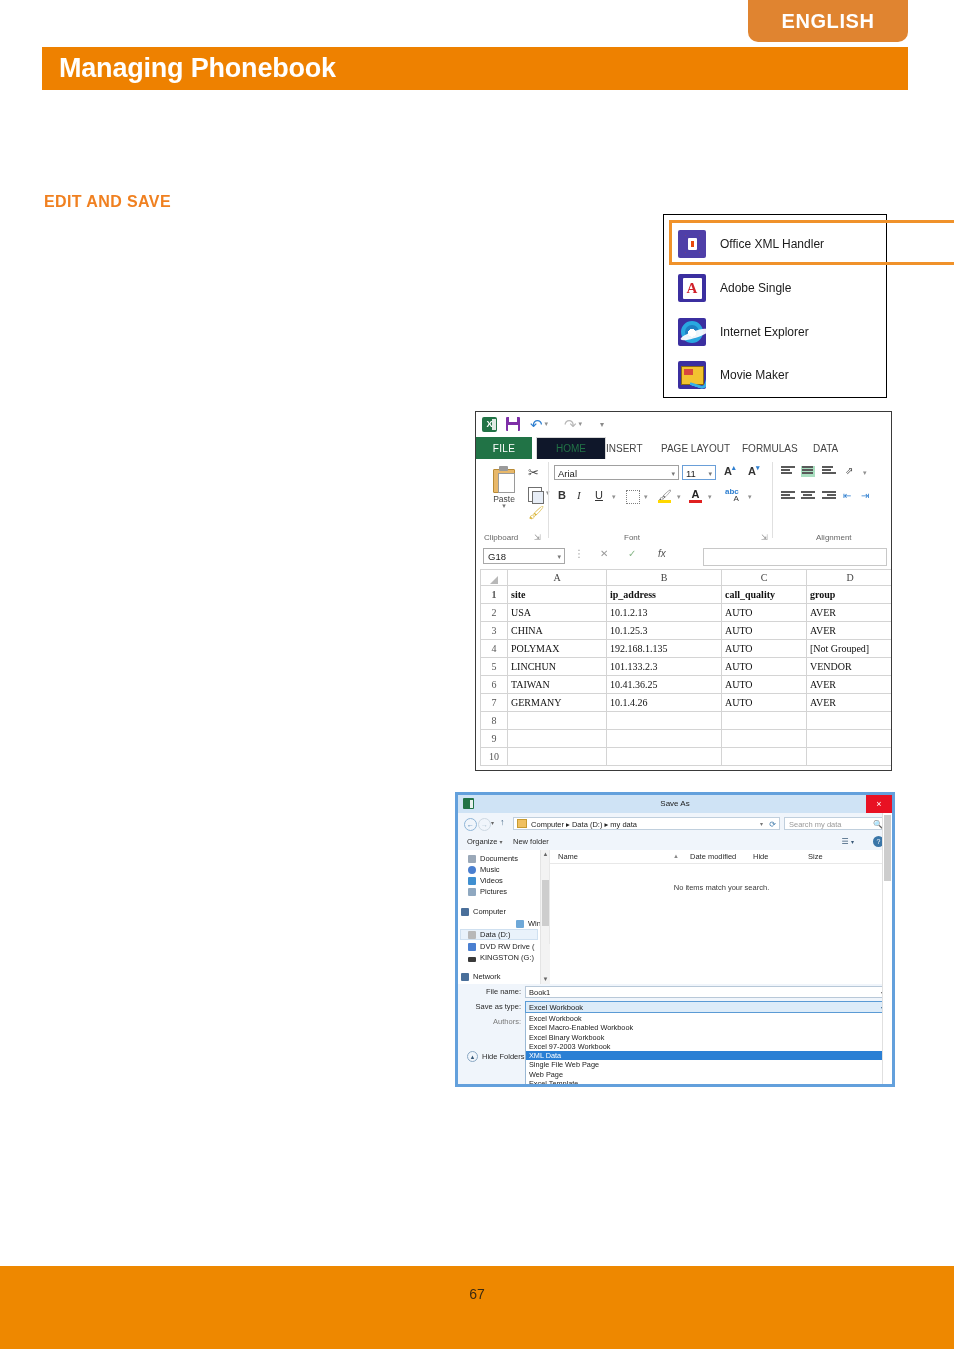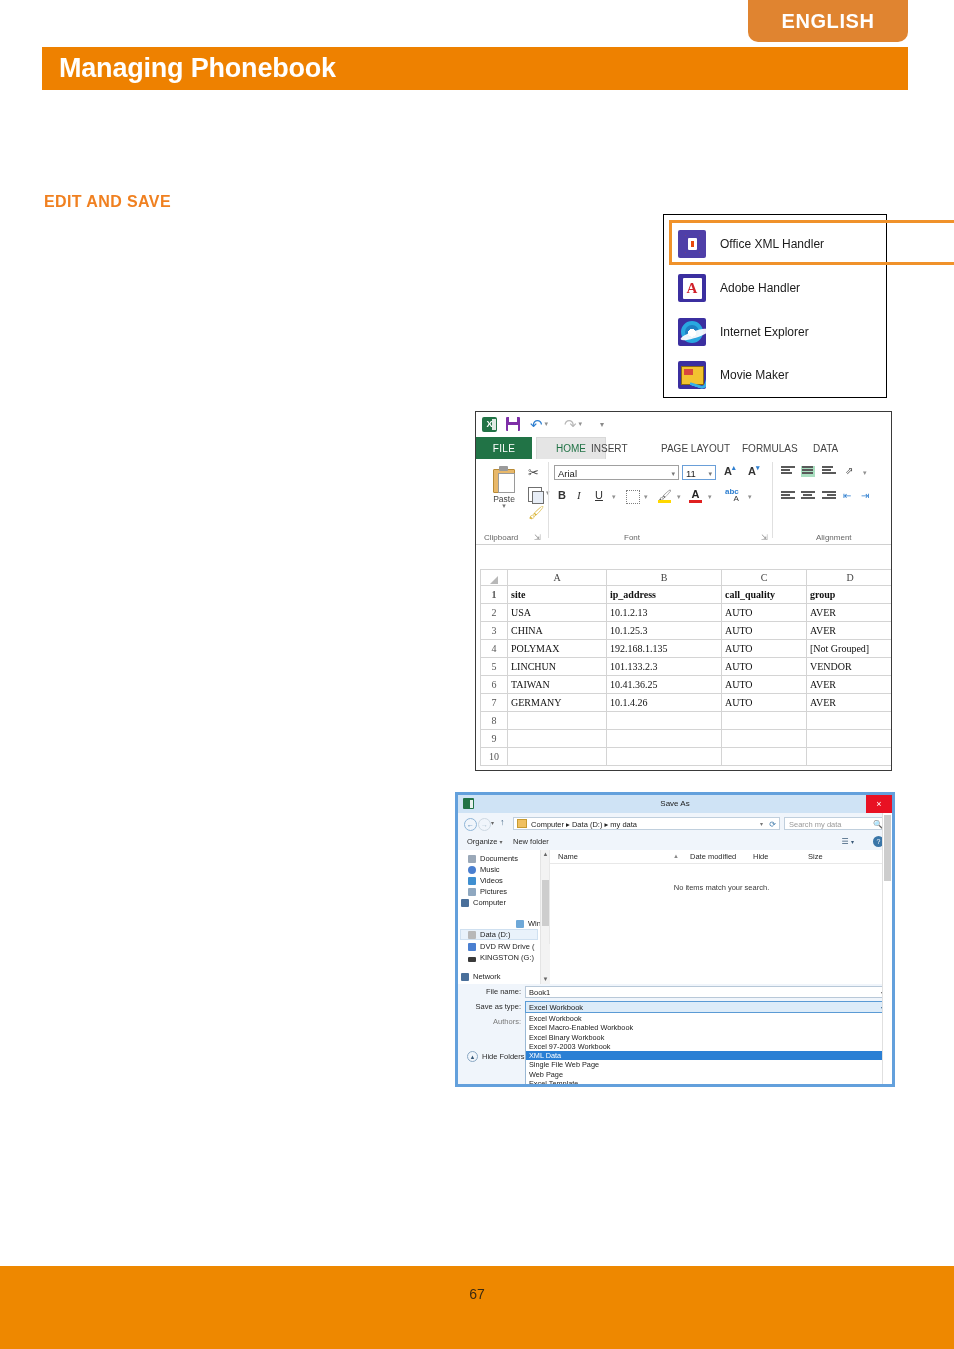--- a/index.html
+++ b/index.html
@@ -110,21 +110,21 @@
   .save-ico:before{content:"";position:absolute;left:3px;top:0;width:8px;height:5px;background:#fff;}
   .save-ico:after{content:"";position:absolute;left:2px;bottom:0;width:10px;height:6px;background:#fff;}
   .arrow-u,.arrow-r{font-size:15px;color:#2f7fd0;line-height:1;}
   .tiny-carot{font-size:7px;color:#909090;margin-left:2px;}
   
   #tabs{position:absolute;left:0;top:25px;width:415px;height:22px;background:#ffffff;border-bottom:1px solid #d8d8d8;}
   #tab-file{position:absolute;left:0;top:0;width:56px;height:22px;background:#217346;color:#fff;
     display:flex;align-items:center;justify-content:center;font-size:10px;letter-spacing:.3px;}
   .rtab{position:absolute;top:0;height:22px;display:flex;align-items:center;justify-content:center;
     font-size:10px;color:#444;padding:0 7px;white-space:nowrap;}
-  .rtab.active{color:#217346;border:1px solid #d8d8d8;border-bottom:1px solid #fff;background:#e5e5e5;height:21px;}
+  .rtab.active{color:#217346;border:1px solid #d8d8d8;border-bottom:1px solid #fff;background:#0f172a;height:21px;}
   
   #ribbon{position:absolute;left:0;top:47px;width:415px;height:85px;background:#ffffff;border-bottom:1px solid #d0d0d0;}
   .grp-lbl{position:absolute;bottom:2px;font-size:8px;color:#666;}
   .grp-div{position:absolute;top:3px;width:1px;height:76px;background:#e0e0e0;}
   .dlg-l{position:absolute;bottom:2px;font-size:8px;color:#888;}
   
   #paste-btn{position:absolute;left:8px;top:5px;width:40px;height:60px;text-align:center;}
   .clip-img{width:26px;height:26px;margin:2px auto 0;position:relative;}
   .clip-img .bd{position:absolute;left:2px;top:3px;width:20px;height:22px;background:#e8b86a;border:1px solid #b98b35;border-radius:1px;}
   .clip-img .pg{position:absolute;left:7px;top:7px;width:15px;height:18px;background:#fff;border:1px solid #9a9a9a;}
@@ -264,21 +264,21 @@
     <span class="ico ico-office">
         <span class="g"></span>
       </span>
     <span class="lbl">Office XML Handler</span>
   </div>
 
   <div class="app-row" style="top:56px;">
     <span class="ico ico-adobe">
         <span class="g">A</span>
       </span>
-    <span class="lbl">Adobe Handler</span>
+    <span class="lbl">Adobe Single</span>
   </div>
 
   <div class="app-row" style="top:100px;">
     <span class="ico ico-ie">
         <span class="g"></span>
       </span>
     <span class="lbl">Internet Explorer</span>
   </div>
 
   <div class="app-row" style="top:143px;">
@@ -311,21 +311,21 @@
       </div>
   </div>
 
   <div id="tabs">
     <div id="tab-file">
       <span>FILE</span>
     </div>
     <div class="rtab active" style="left:60px;width:54px;">
       <span>HOME</span>
     </div>
-    <div class="rtab" style="left:108px;">
+    <div class="rtab" style="left:123px;">
       <span>INSERT</span>
     </div>
     <div class="rtab" style="left:178px;">
       <span>PAGE LAYOUT</span>
     </div>
     <div class="rtab" style="left:259px;">
       <span>FORMULAS</span>
     </div>
     <div class="rtab" style="left:330px;">
       <span>DATA</span>
@@ -409,20 +409,31 @@
     <div class="align-ic" style="left:346px;top:32px;">
         <i></i>
         <i style="width:9px;margin-left:5px;"></i>
         <i></i>
       </div>
     <div class="ind-ic" style="left:367px;top:31px;">⇤</div>
     <div class="ind-ic" style="left:385px;top:31px;">⇥</div>
     <div class="grp-lbl" style="left:340px;">Alignment</div>
   </div>
 
+  <div id="fbar">
+    <div id="namebox">
+      <span>G18</span>
+      <span class="c">▾</span>
+    </div>
+    <div class="fb-i" style="left:98px;">⋮</div>
+    <div class="fb-i" style="left:124px;">✕</div>
+    <div class="fb-i" style="left:152px;color:#8ab88a;">✓</div>
+    <div class="fb-i" style="left:182px;font-style:italic;color:#555;">fx</div>
+    <div id="fx-input"></div>
+  </div>
 
   <div id="grid">
     <table>
       <tbody>
           <tr>
         <th class="corner">
               <div class="corner-tri"></div>
             </th>
         <th style="width:92px;">A</th>
         <th style="width:108px;">B</th>
@@ -558,21 +569,21 @@
       </div>
     <div class="tree-i" style="top:25px;">
         <span class="sq" style="background:#3f8fd0;"></span>
         <span>Videos</span>
       </div>
     <div class="tree-i" style="top:36px;">
         <span class="sq" style="background:#8fa8c0;"></span>
         <span>Pictures</span>
       </div>
 
-    <div class="tree-i root" style="top:47px;">
+    <div class="tree-i root" style="top:56px;">
         <span class="sq" style="background:#4a6f9a;"></span>
         <span>Computer</span>
       </div>
     <div class="tree-i" style="top:68px;padding-left:48px;">
         <span class="sq" style="background:#6ea8d8;"></span>
         <span>Windows (C:)</span>
       </div>
     <div class="tree-i sel" style="top:79px;">
         <span class="sq" style="background:#b8b8b8;"></span>
         <span>Data (D:)</span>

